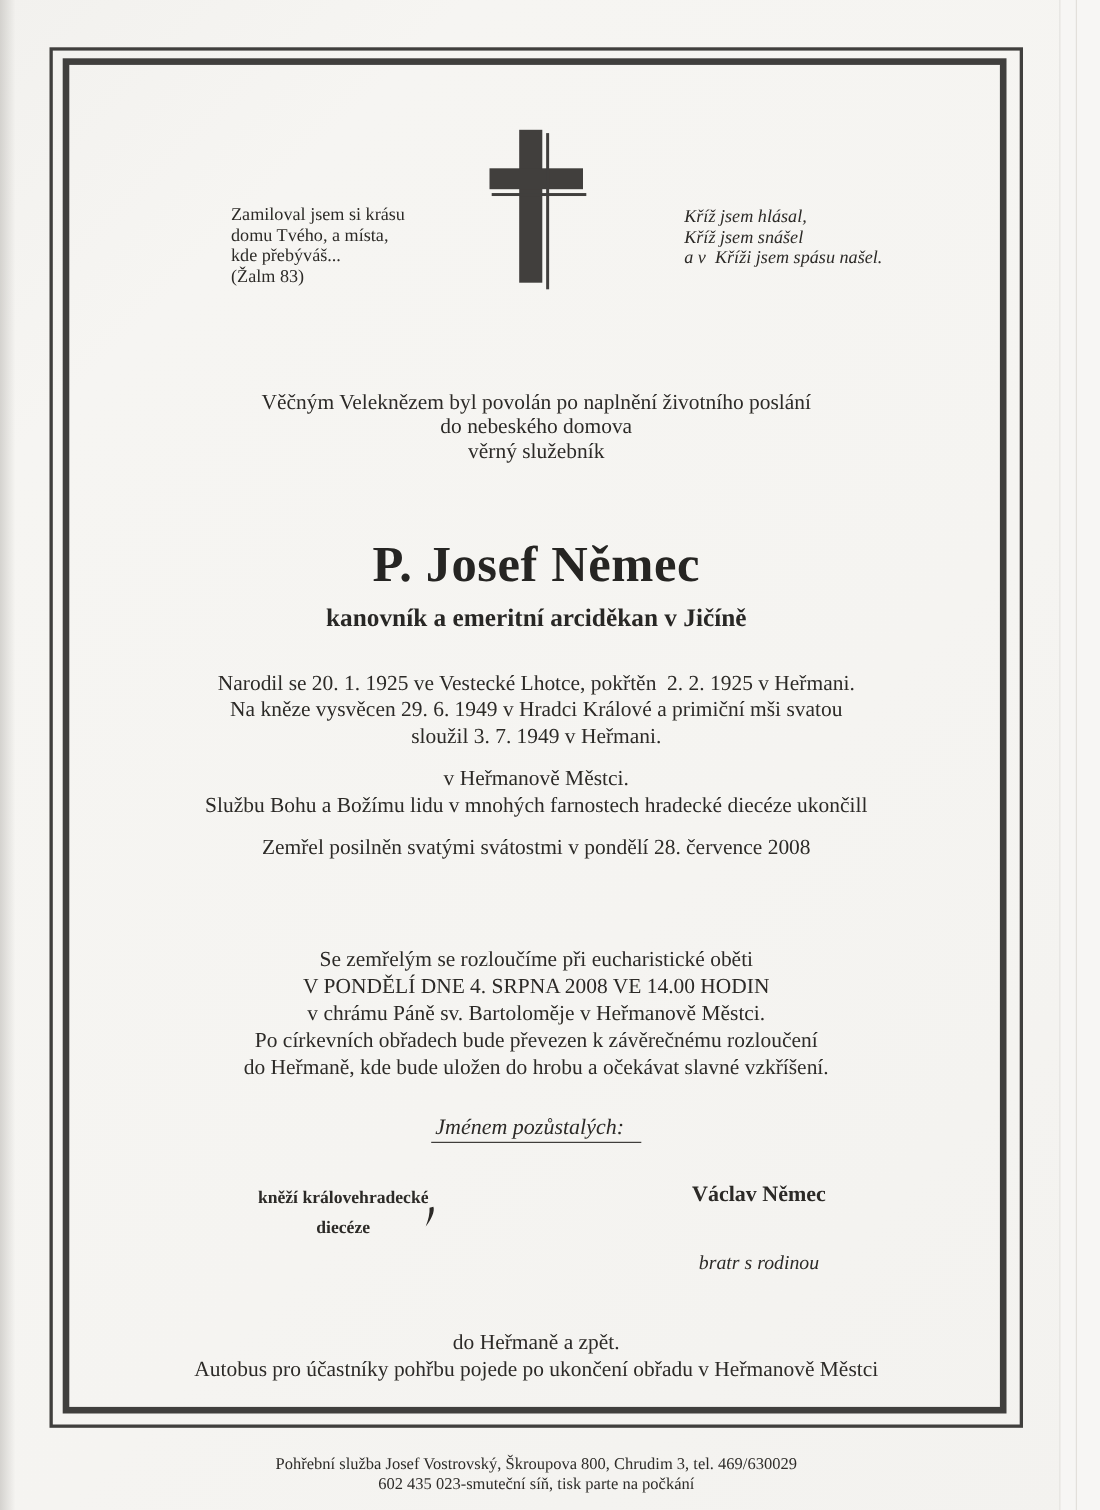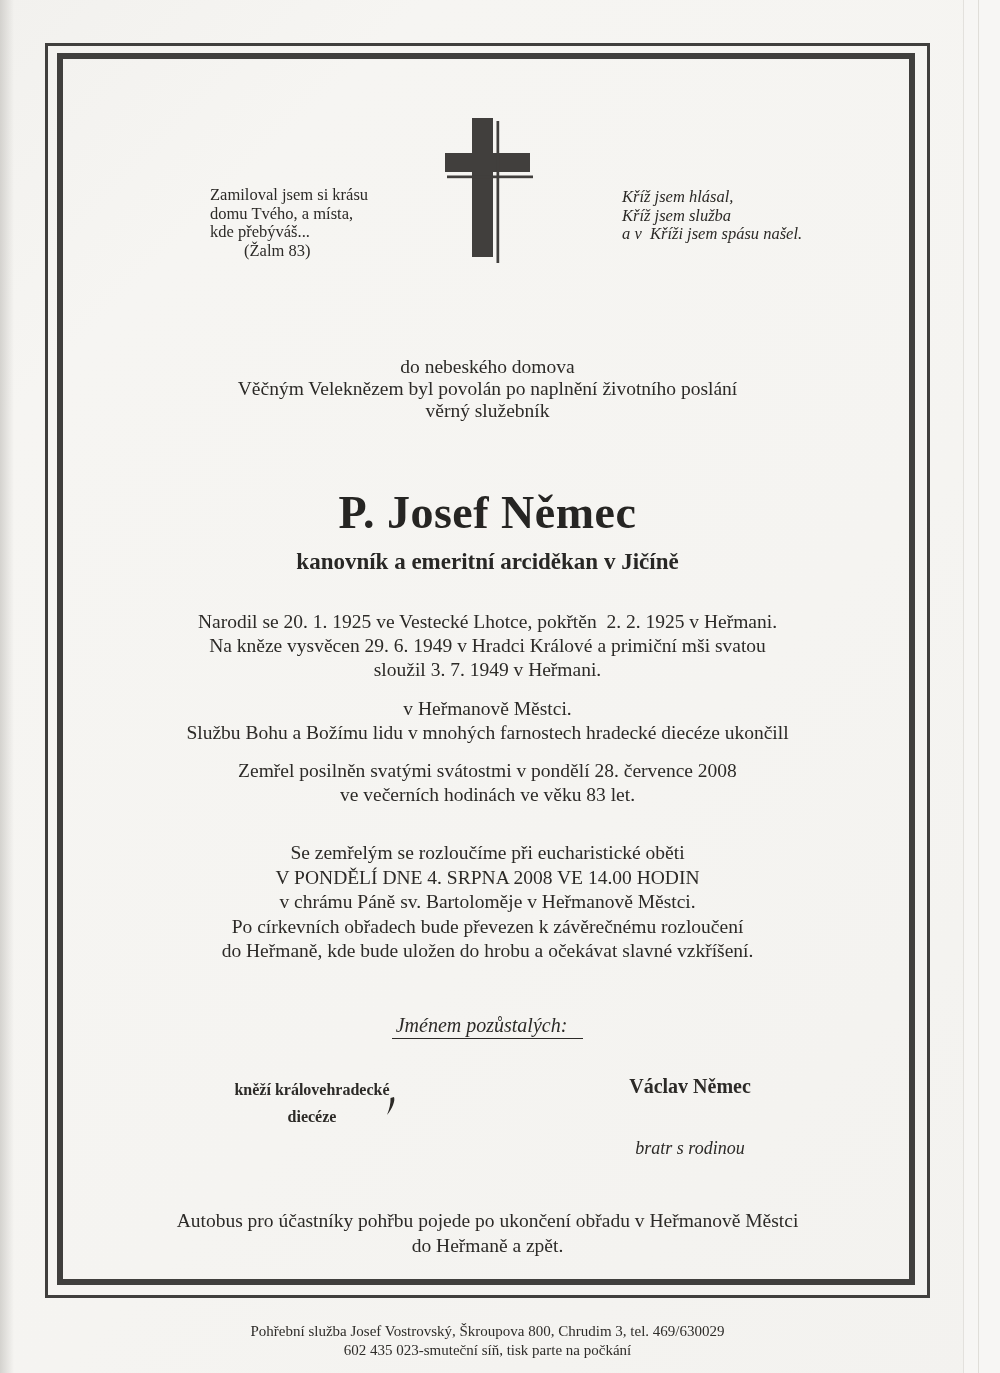--- a/index.html
+++ b/index.html
@@ -38,32 +38,32 @@
   }
   
   .cblock{position:absolute;left:0;width:975px;text-align:center;}
   .line{display:block;}
   
   .cross{position:absolute;left:440px;top:112px;}
   
   .quote{position:absolute;font-size:16.5px;line-height:18.5px;}
   .quote-left{left:210px;top:186px;}
   .quote-right{left:622px;top:188px;font-style:italic;}
-  .psalm-ref{margin-left:34px;}
+  .psalm-ref{}
   
   .intro{top:356px;font-size:19.5px;line-height:22px;}
   
   .name{top:486px;font-size:46px;font-weight:bold;letter-spacing:.5px;color:#262523;}
   .subtitle{top:549px;font-size:23px;font-weight:bold;color:#282725;}
   
   .para{font-size:19.5px;line-height:24px;}
   .p1{top:610px;}
   .p2{top:697px;}
   .p3{top:759px;}
-  .p4{top:841px;line-height:24.5px;}
+  .p4{top:861px;line-height:24.5px;}
   
   .mourners-heading{top:1014px;font-size:20px;font-style:italic;}
   .mourners-heading .underlined{
     border-bottom:1.5px solid #2c2a27;padding:0 16px 2px 4px;
   }
   .sig{position:absolute;width:300px;text-align:center;}
   .sig-left{left:162px;top:1076px;font-weight:bold;font-size:16px;line-height:27px;}
   .sig-right{left:540px;top:1073px;font-size:20px;line-height:26px;}
   .sig-right .sig-name{font-weight:bold;}
   .sig-right .sig-relation{font-style:italic;font-size:18px;margin-top:36px;}
@@ -94,47 +94,46 @@
 
   <div class="quote quote-left">
     <span class="line">Zamiloval jsem si krásu</span>
     <span class="line">domu Tvého, a místa,</span>
     <span class="line">kde přebýváš...</span>
     <span class="line psalm-ref">(Žalm 83)</span>
   </div>
 
   <div class="quote quote-right">
     <span class="line">Kříž jsem hlásal,</span>
-    <span class="line">Kříž jsem služba</span>
+    <span class="line">Kříž jsem snášel</span>
     <span class="line">a v&nbsp; Kříži jsem spásu našel.</span>
   </div>
 
   <div class="cblock intro">
+    <span class="line">Věčným Veleknězem byl povolán po naplnění životního poslání</span>
     <span class="line">do nebeského domova</span>
-    <span class="line">Věčným Veleknězem byl povolán po naplnění životního poslání</span>
     <span class="line">věrný služebník</span>
   </div>
 
   <div class="cblock name">P. Josef Němec</div>
   <div class="cblock subtitle">kanovník a emeritní arciděkan v Jičíně</div>
 
   <div class="cblock para p1">
     <span class="line">Narodil se 20. 1. 1925 ve Vestecké Lhotce, pokřtěn&nbsp; 2. 2. 1925 v Heřmani.</span>
     <span class="line">Na kněze vysvěcen 29. 6. 1949 v Hradci Králové a primiční mši svatou</span>
     <span class="line">sloužil 3. 7. 1949 v Heřmani.</span>
   </div>
 
   <div class="cblock para p2">
     <span class="line">v Heřmanově Městci.</span>
     <span class="line">Službu Bohu a Božímu lidu v mnohých farnostech hradecké diecéze ukončill</span>
   </div>
 
   <div class="cblock para p3">
     <span class="line">Zemřel posilněn svatými svátostmi v pondělí 28. července 2008</span>
-    <span class="line">ve večerních hodinách ve věku 83 let.</span>
   </div>
 
   <div class="cblock para p4">
     <span class="line">Se zemřelým se rozloučíme při eucharistické oběti</span>
     <span class="line">V PONDĚLÍ DNE 4. SRPNA 2008 VE 14.00 HODIN</span>
     <span class="line">v chrámu Páně sv. Bartoloměje v Heřmanově Městci.</span>
     <span class="line">Po církevních obřadech bude převezen k závěrečnému rozloučení</span>
     <span class="line">do Heřmaně, kde bude uložen do hrobu a očekávat slavné vzkříšení.</span>
   </div>
 
@@ -150,22 +149,22 @@
   <svg class="pen-mark" width="14" height="22" viewBox="0 0 14 22">
     <path d="M10,1 C11.5,5 8,13 3,19 C5.5,13 6.8,7 6.5,2 Z" fill="#2c2a27"></path>
   </svg>
 
   <div class="sig sig-right">
     <span class="line sig-name">Václav Němec</span>
     <span class="line sig-relation">bratr s rodinou</span>
   </div>
 
   <div class="cblock para bus">
+    <span class="line">do Heřmaně a zpět.</span>
     <span class="line">Autobus pro účastníky pohřbu pojede po ukončení obřadu v Heřmanově Městci</span>
-    <span class="line">do Heřmaně a zpět.</span>
   </div>
 
   <div class="cblock footer">
     <span class="line">Pohřební služba Josef Vostrovský, Škroupova 800, Chrudim 3, tel. 469/630029</span>
     <span class="line">602 435 023-smuteční síň, tisk parte na počkání</span>
   </div>
 
 </div>
 
 </body></html>

